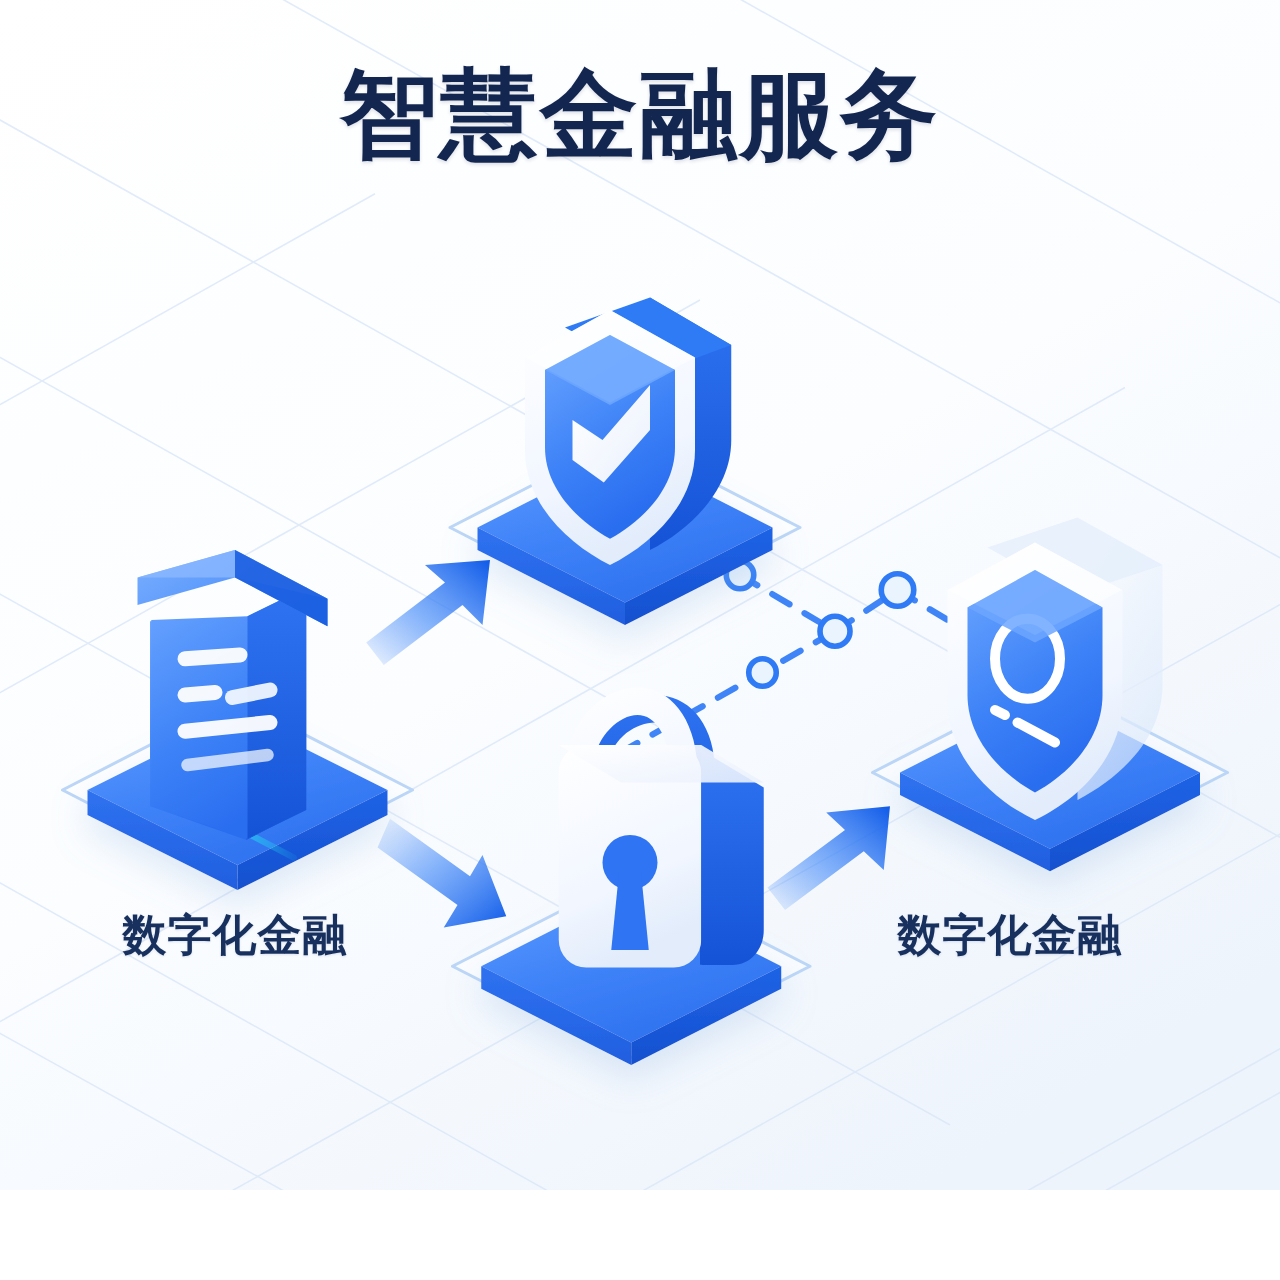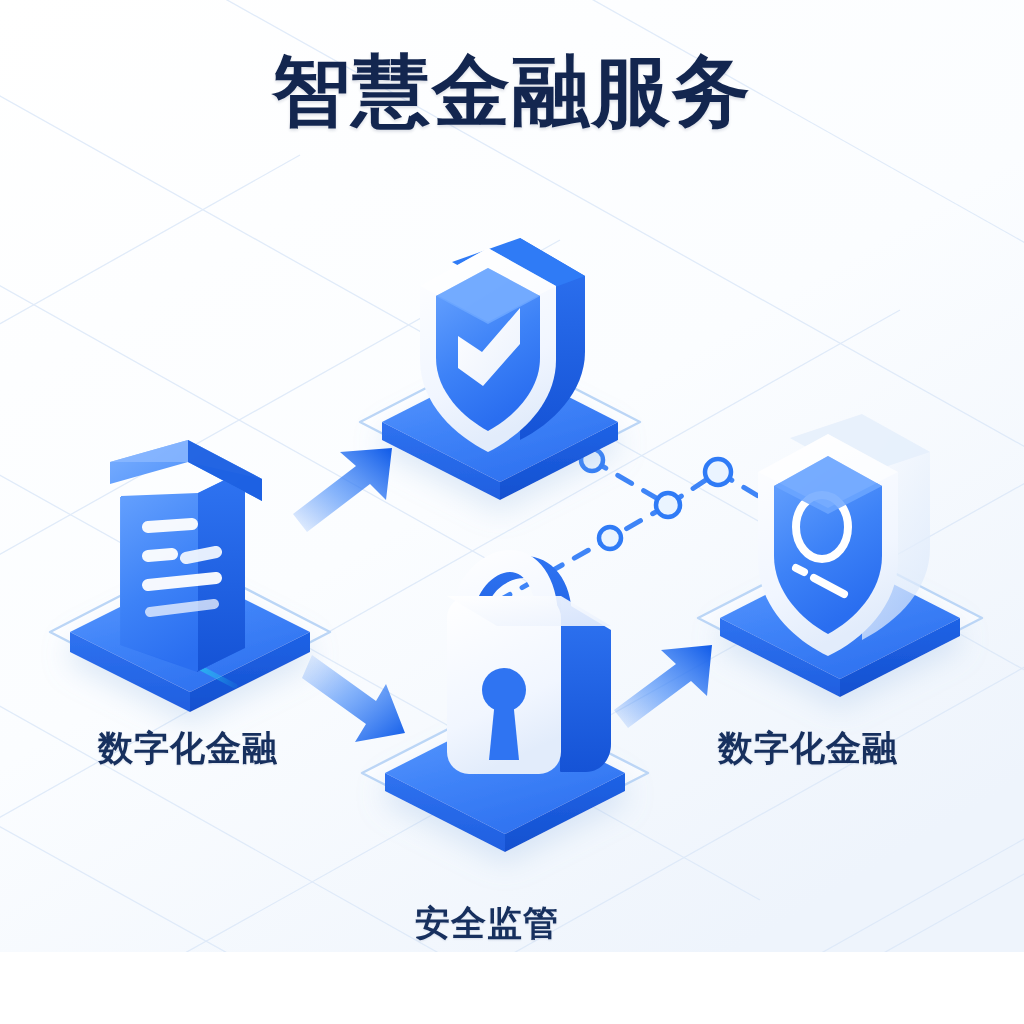--- a/index.html
+++ b/index.html
@@ -294,16 +294,15 @@
     <g>
       <path d="M312 655 L 376 701 L 386 684 L 405 733 L 355 742 L 366 724 L 302 678 Z" fill="url(#arrowGradDown)"></path>
     </g>
 
     <g>
       <path d="M614 710 L 676 664 L 661 650 L 712 645 L 707 696 L 691 681 L 628 728 Z" fill="url(#arrowGrad)"></path>
     </g>
   </svg>
 
   <div class="node-label" id="label-funds">数字化金融</div>
-  <div class="node-label" id="label-security">安全监管</div>
   <div class="node-label" id="label-digital">数字化金融</div>
 
 </div>
 
 </body></html>

